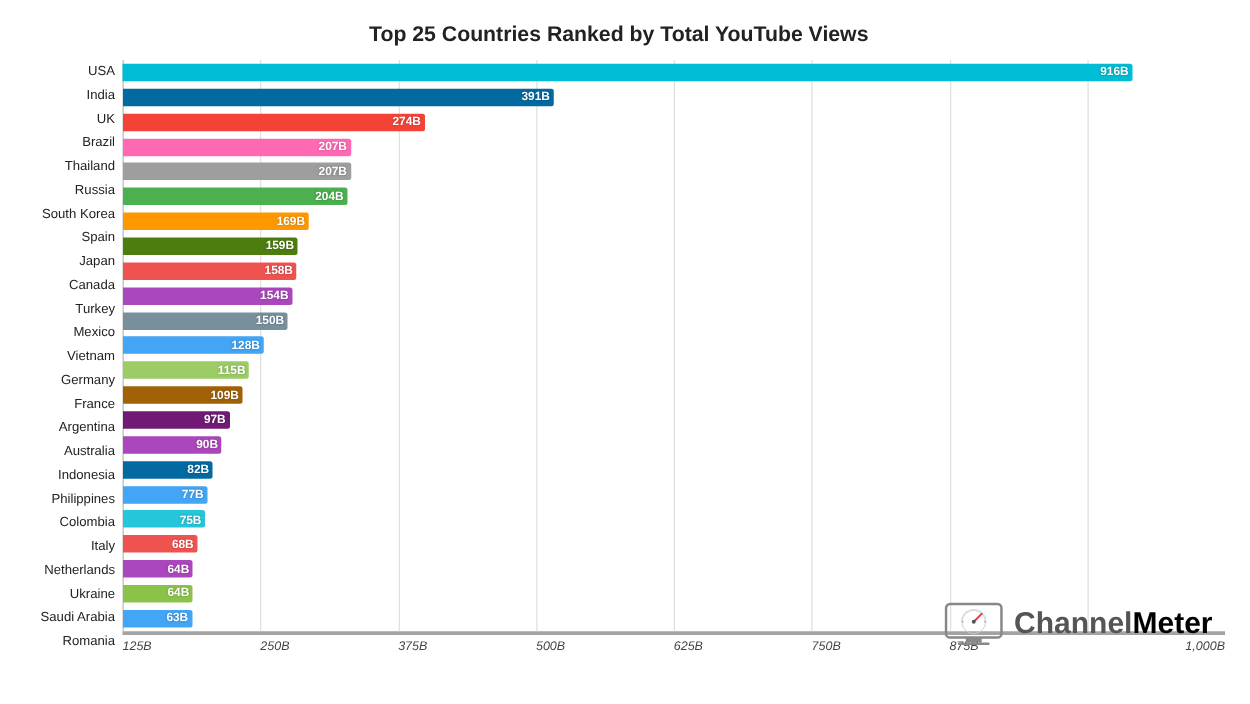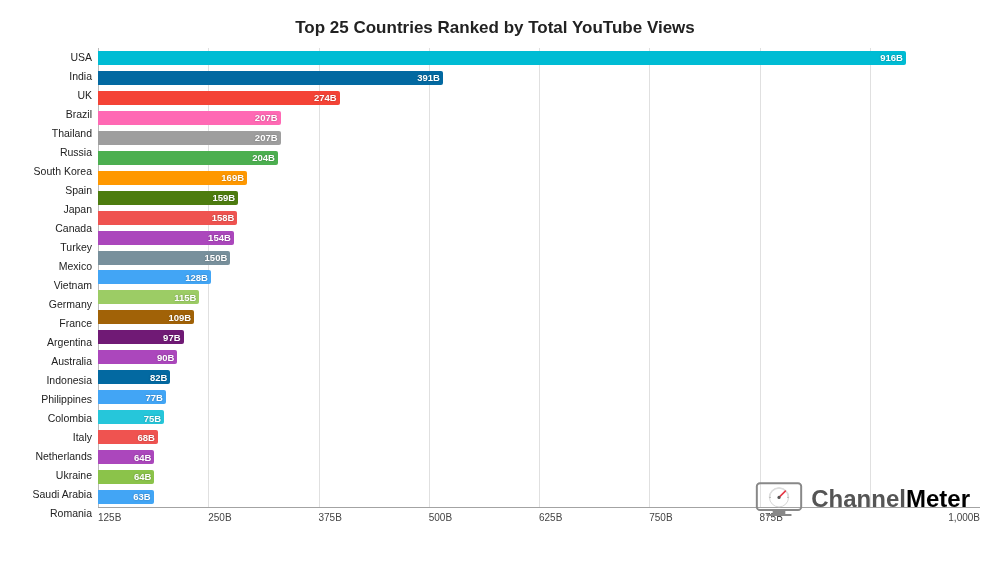--- a/index.html
+++ b/index.html
@@ -89,22 +89,23 @@
       font-weight: bold;
       color: #fff;
       padding-right: 3px;
       white-space: nowrap;
       text-shadow: 0 0 2px rgba(0,0,0,0.3);
     }
     .x-axis {
       display: flex;
       flex-direction: row;
       padding-top: 4px;
-      border-top: 1px solid #a3a3a3;
+      border-top: 3px solid #a3a3a3;
       margin-top: 0;
+      font-style: italic;
     }
     .x-tick {
       flex: 1;
       text-align: left;
       font-size: 10px;
       color: #444;
     }
     .x-tick:last-child {
       text-align: right;
     }

